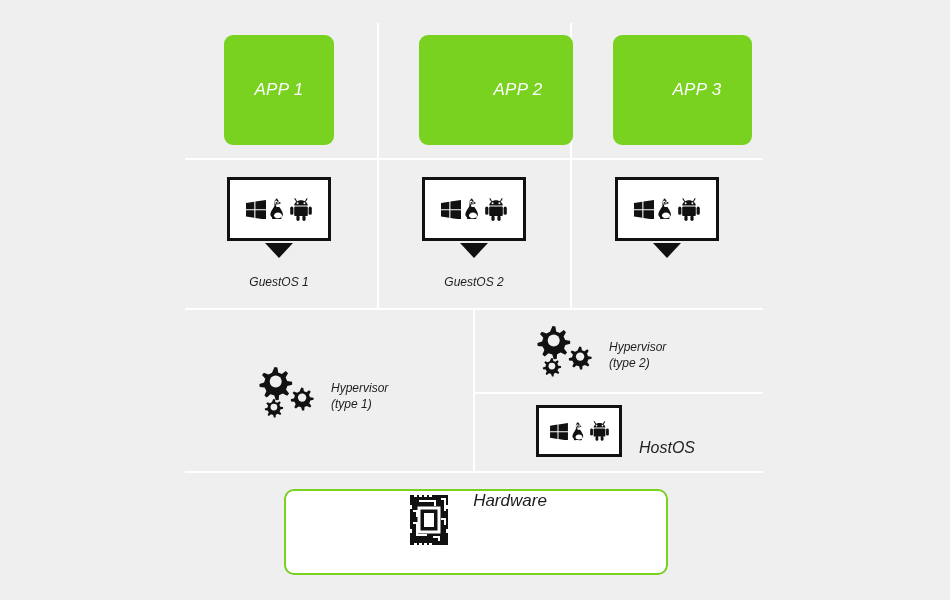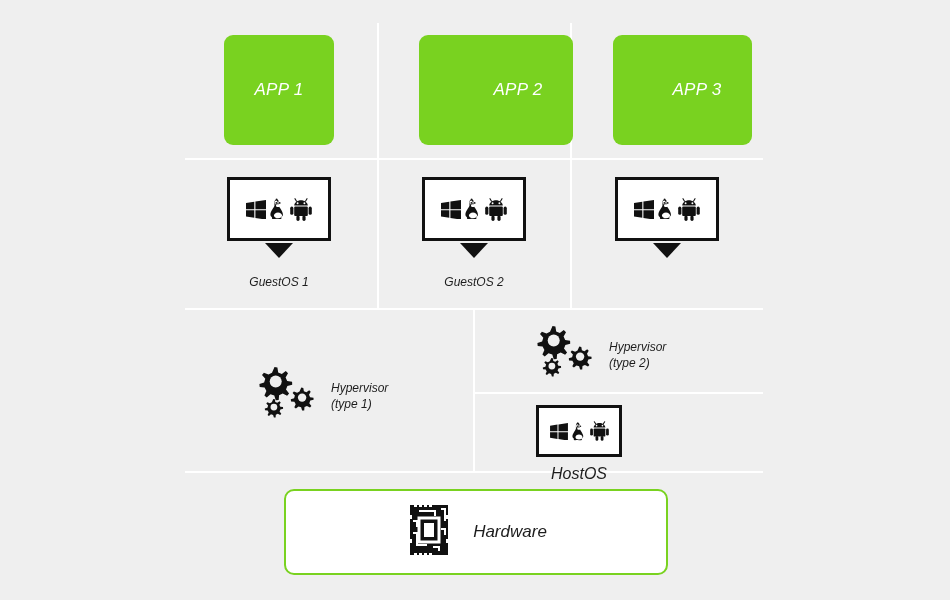--- a/index.html
+++ b/index.html
@@ -102,23 +102,22 @@
     font-size: 12px;
     color: #1d1d1d;
     line-height: 1.32;
     white-space: pre-line;
   }
 
   
   .hostos {
     position: absolute;
     display: flex;
-    align-items: center;
-    gap: 8px;
-    flex-direction: column;
+    align-items: flex-end;
+    gap: 17px;
   }
   .hostos-box {
     width: 86px;
     height: 52px;
     border: 3px solid #111111;
     background: #ffffff;
     box-sizing: border-box;
     display: flex;
     align-items: center;
     justify-content: center;
@@ -134,21 +133,21 @@
     position: absolute;
     left: 284px;
     top: 489px;
     width: 384px;
     height: 86px;
     box-sizing: border-box;
     border: 2px solid #79d220;
     border-radius: 10px;
     background: #ffffff;
     display: flex;
-    align-items: center;
+    align-items: flex-start;
     justify-content: center;
     gap: 20px;
   }
   .hardware-label {
     font-size: 17px;
     color: #1d1d1d;
   }
 </style>
 </head>
 <body>

